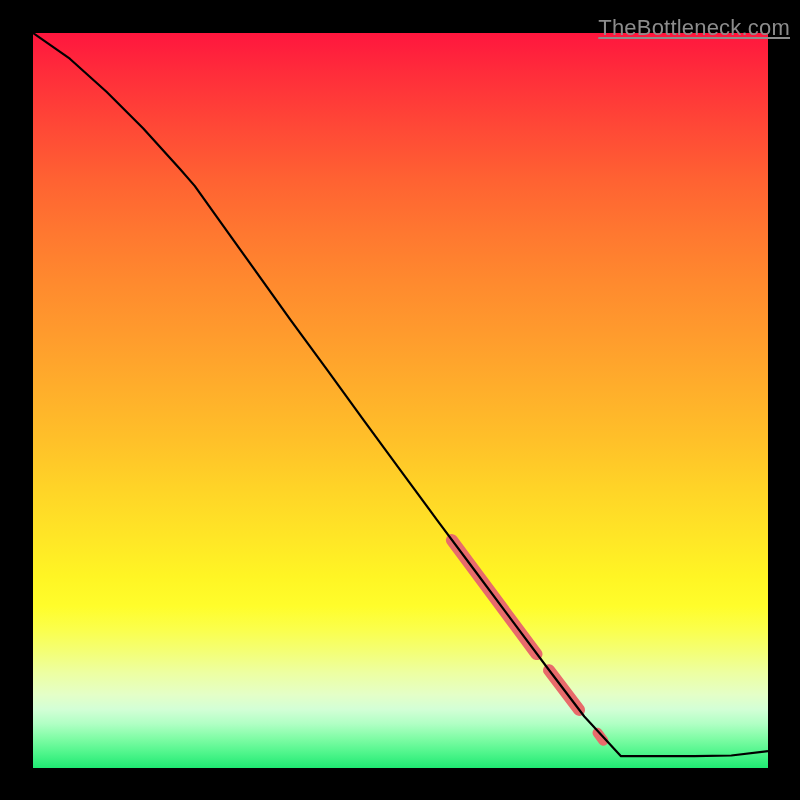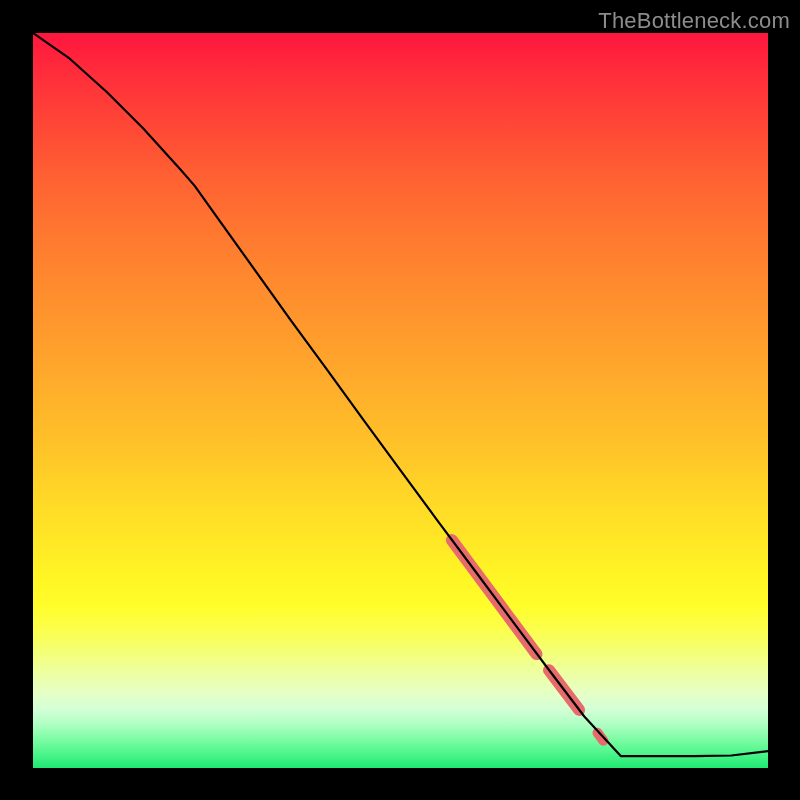--- a/index.html
+++ b/index.html
@@ -44,26 +44,27 @@
       #e4ffc7 90%,
       #d3ffd6 92%,
       #b0ffc4 94%,
       #7ffca5 96%,
       #4ef58b 98%,
       #1fe972 100%
     );
   }
   .watermark {
     position: absolute;
-    top: 8px;
+    top: 15px;
     right: 10px;
     font-size: 22px;
     color: #8c8c8c;
     font-weight: 500;
     letter-spacing: 0.2px;
+    text-decoration: underline;
   }
   svg.overlay {
     position: absolute;
     left: 33px;
     top: 33px;
     width: 735px;
     height: 735px;
   }
 </style>
 </head>

